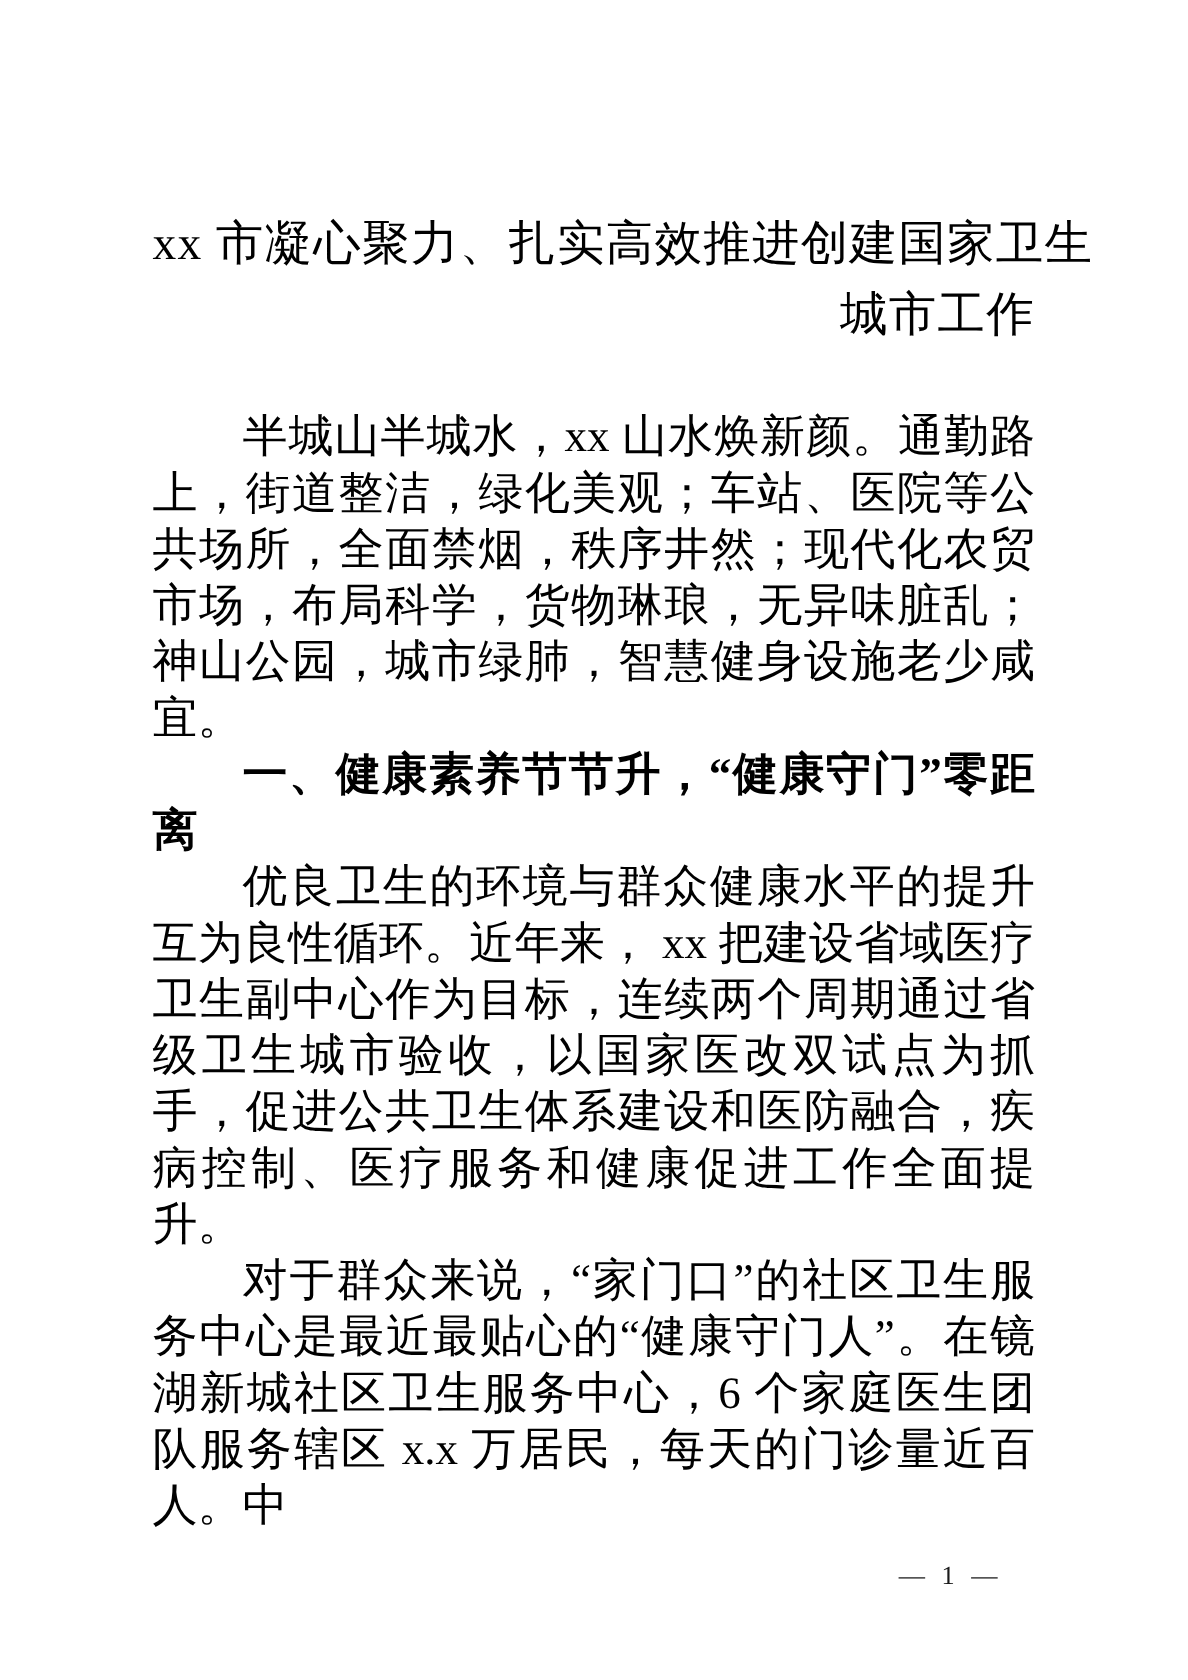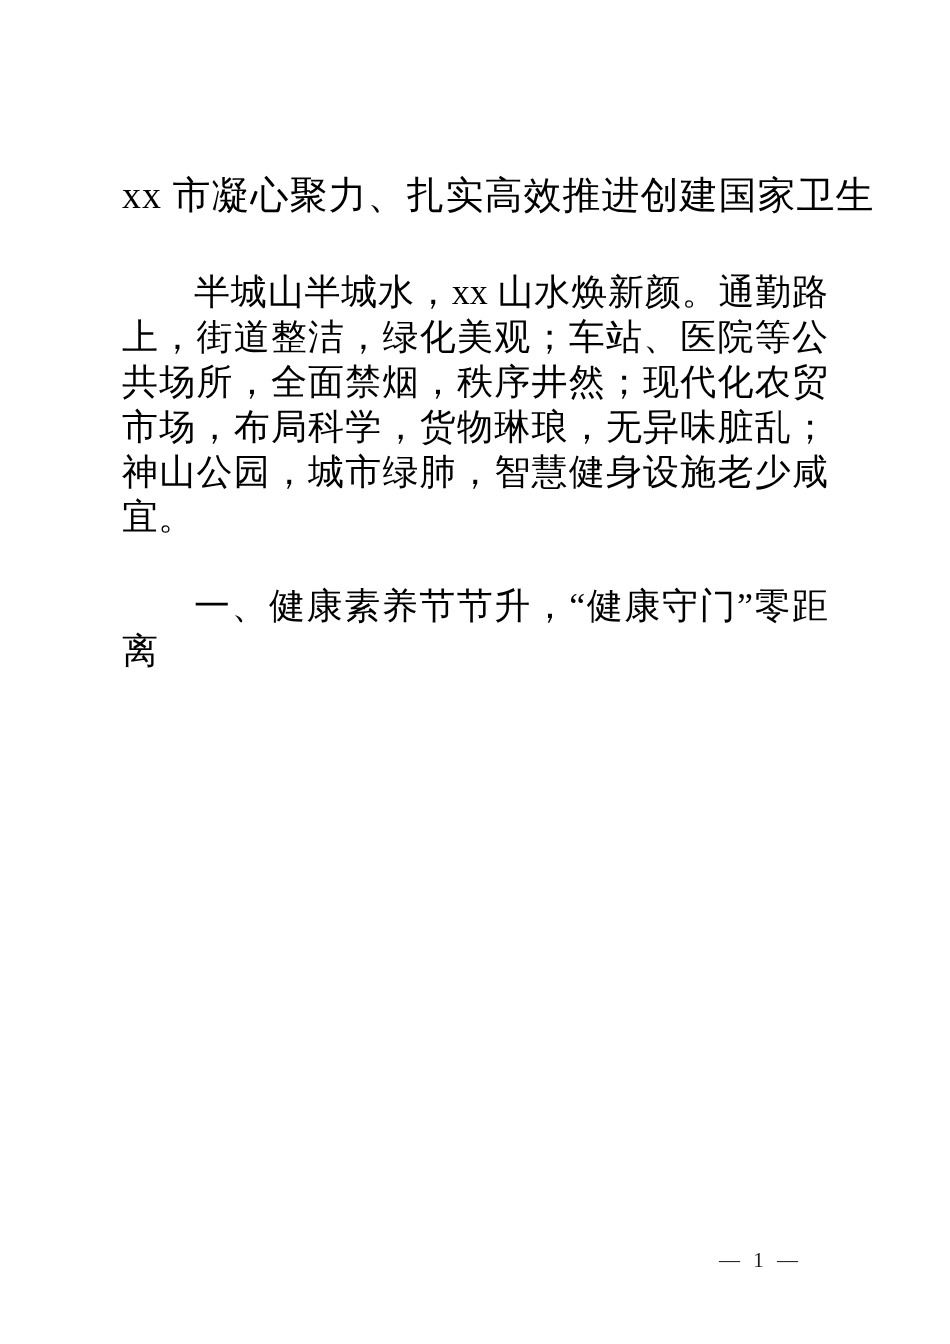--- a/index.html
+++ b/index.html
@@ -41,42 +41,44 @@
     text-align: justify;
     text-justify: inter-character;
   }
   .para {
     margin: 0;
     padding: 0;
     text-indent: 2em;
     word-break: break-all;
   }
   .para.heading {
-    font-weight: 400;
-    margin-top: 44px;
+    font-weight: 700;
   }
   .page-footer {
     position: absolute;
     right: 148px;
     bottom: 72px;
     font-size: 21px;
     line-height: 24px;
     letter-spacing: 4px;
     color: #1a1a1a;
   }
 </style>
 </head>
 <body>
 
 <div class="page">
   <div class="content">
     <div class="doc-title">
       <div class="title-line">xx 市凝心聚力、扎实高效推进创建国家卫生</div>
+      <div class="title-line">城市工作</div>
     </div>
     <div class="body-text">
         <p class="para">半城山半城水，xx 山水焕新颜。通勤路上，街道整洁，绿化美观；车站、医院等公共场所，全面禁烟，秩序井然；现代化农贸市场，布局科学，货物琳琅，无异味脏乱；神山公园，城市绿肺，智慧健身设施老少咸宜。</p>
         <p class="para heading">一、健康素养节节升，“健康守门”零距离</p>
+        <p class="para">优良卫生的环境与群众健康水平的提升互为良性循环。近年来， xx 把建设省域医疗卫生副中心作为目标，连续两个周期通过省级卫生城市验收，以国家医改双试点为抓手，促进公共卫生体系建设和医防融合，疾病控制、医疗服务和健康促进工作全面提升。</p>
+        <p class="para">对于群众来说，“家门口”的社区卫生服务中心是最近最贴心的“健康守门人”。在镜湖新城社区卫生服务中心，6 个家庭医生团队服务辖区 x.x 万居民，每天的门诊量近百人。中</p>
       </div>
   </div>
   <div class="page-footer">
     <span>— 1 —</span>
   </div>
 </div>
 
 </body></html>

